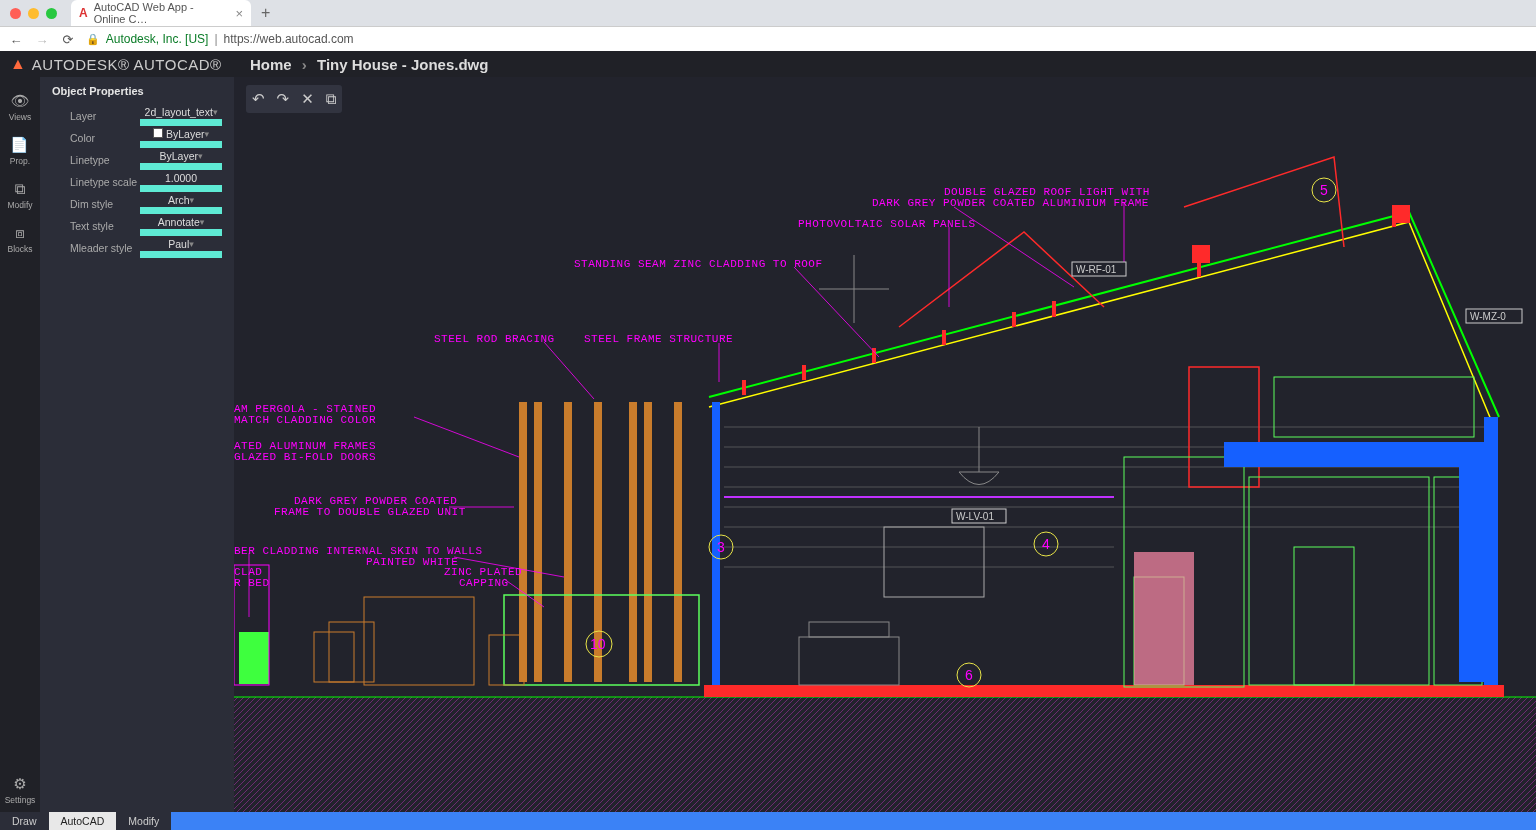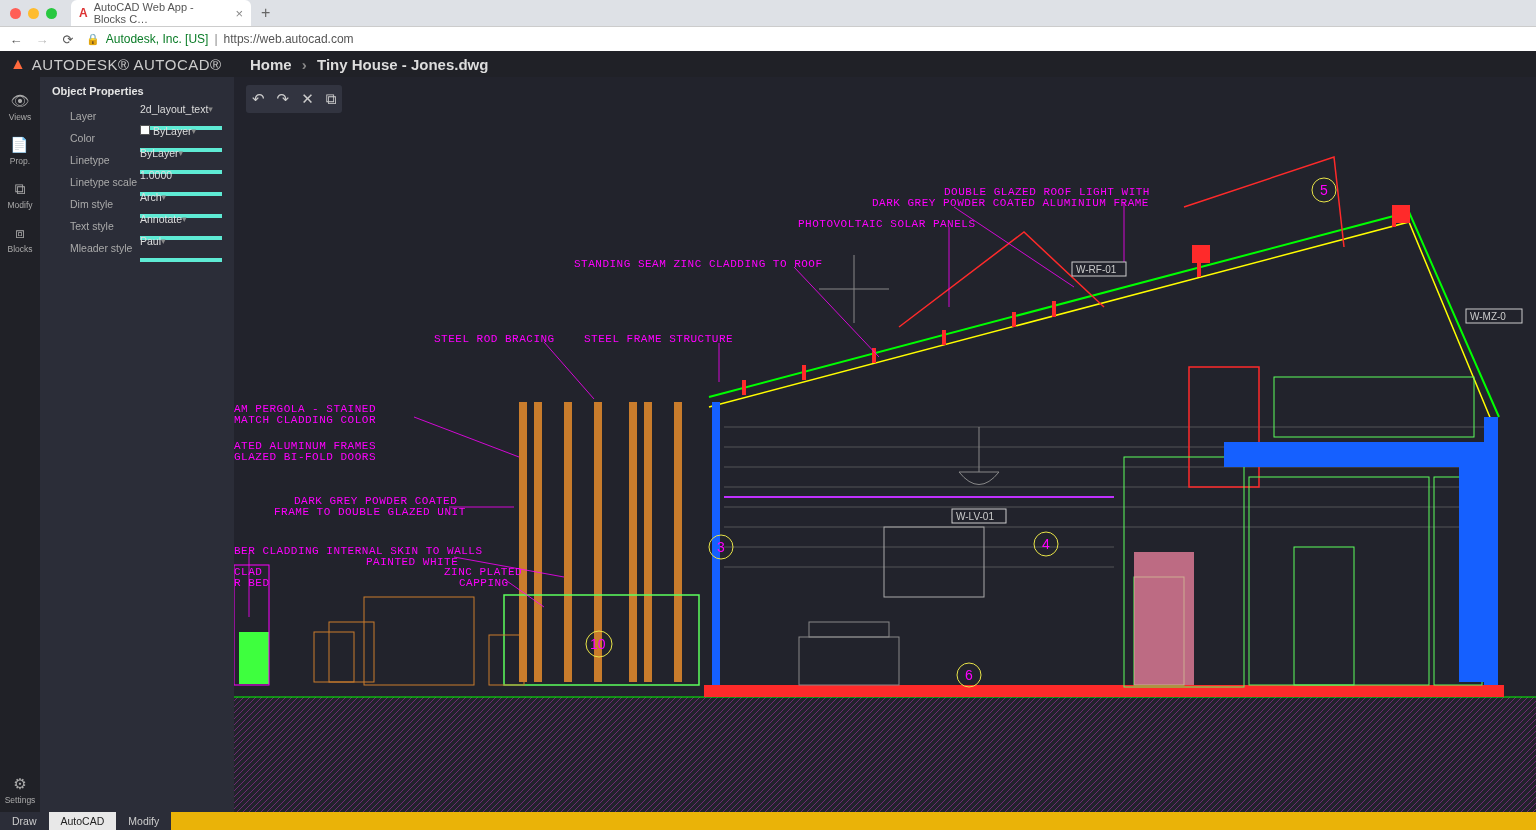--- a/index.html
+++ b/index.html
@@ -30,59 +30,59 @@
   
   .main { display:flex; height:calc(830px - 51px - 26px - 18px); }
   .nav-rail { width:40px; background:#202127; display:flex; flex-direction:column; align-items:center; padding-top:8px; gap:0;}
   .nav-item { color:#aaa; font-size:8.5px; display:flex; flex-direction:column; align-items:center; gap:2px; padding:7px 0; cursor:pointer; width:100%;}
   .nav-item .ic{ font-size:15px; }
   .nav-spacer{ flex:1;}
   .prop-panel { width:194px; background:#2b2d38; padding:8px 12px; color:#ccc;}
   .prop-title{ font-size:11px; font-weight:600; color:#e5e5e5; margin-bottom:8px;}
   .prop-row{ display:flex; align-items:center; height:22px; font-size:10.5px;margin-left:18px; }
   .prop-label{ width:70px; color:#aaa;}
-  .prop-field{ flex:1; display:flex; align-items:center; justify-content:flex-start; border-bottom:4px solid #5eead4; padding-bottom:11px; color:#ddd;}
+  .prop-field{ flex:1; display:flex; align-items:center; justify-content:center; border-bottom:7px solid #5eead4; padding-bottom:1px; color:#ddd;}
   .prop-swatch{width:10px;height:10px;background:#fff;display:inline-block;margin-right:3px;border:1px solid #555;}
   .chev{ color:#888; font-size:9px;}
 
   
   .canvas { flex:1; background:#22232c; position:relative; overflow:hidden;}
   .float-toolbar{ position:absolute; left:12px; top:8px; background:#323440; border-radius:3px; padding:5px 6px; display:flex; gap:12px;}
   .ft-btn{ color:#ccc; font-size:15px;}
 
   
   svg.drawing{ position:absolute; inset:0; width:100%; height:100%; }
   .cad-text{ font-family: "Courier New", monospace; fill:#ff00ff; font-size:11px; letter-spacing:0.5px;}
   .cad-tag{ fill:#22232c; stroke:#ccc; }
   .cad-tag-text{ fill:#ccc; font-size:10px; font-family: Arial;}
   .circle-num{ fill:none; stroke:#e8e448; stroke-width:1;}
   .circle-txt{ fill:#ff00ff; font-size:14px; font-family:Arial;}
 
   .cursor-cross line{ stroke:#888; stroke-width:1;}
 
   
-  .bottom-tabs{ height:18px; background:#eab308; display:flex; align-items:center; font-size:10.5px; color:#ccc;}
+  .bottom-tabs{ height:18px; background:#3b82f6; display:flex; align-items:center; font-size:10.5px; color:#ccc;}
   .btab{ padding:0 12px; height:100%; display:flex; align-items:center; cursor:pointer;}
   .btab.active{ background:#e8e8e8; color:#222;}
   .btab.dim{ background:#2b2d38;}
 
 </style>
 </head>
 <body>
 
 <div class="browser-chrome">
   <div class="tab-bar">
     <div class="traffic-lights">
       <div class="dot red"></div>
       <div class="dot yel"></div>
       <div class="dot grn"></div>
     </div>
     <div class="tab">
       <span style="color:#d33;font-weight:bold;font-size:12px">A</span>
-      <span>AutoCAD Web App - Blocks C…</span>
+      <span>AutoCAD Web App - Online C…</span>
       <span class="tab-close">×</span>
     </div>
     <div class="newtab">+</div>
   </div>
   <div class="url-row">
     <span class="icn">←</span>
     <span class="icn" style="color:#bbb">→</span>
     <span class="icn">⟳</span>
     <div class="url-text">
       <span class="lock">🔒</span>

